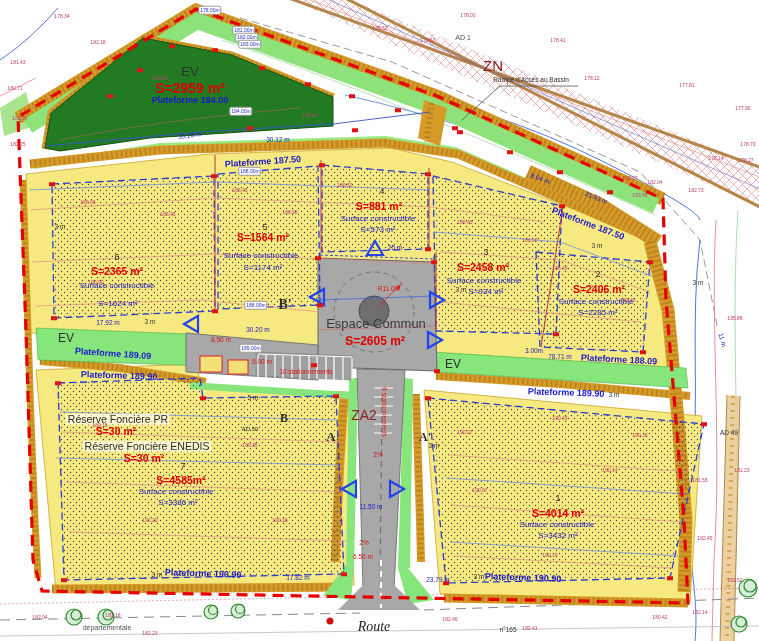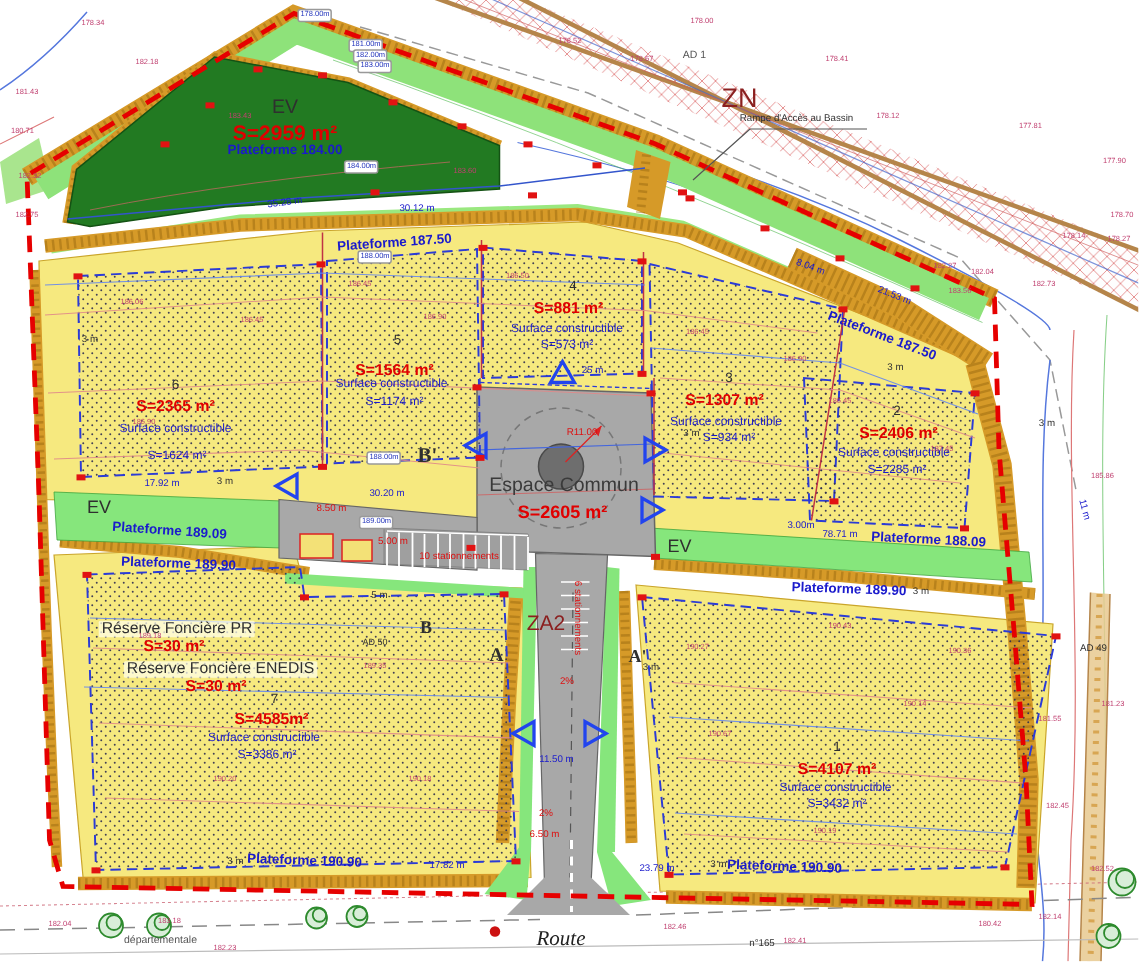--- a/index.html
+++ b/index.html
@@ -10,21 +10,21 @@
        font-family:"Liberation Sans",sans-serif;}
   .t-red{color:#e00000;font-weight:bold;}
   .t-blue{color:#1a1acc;}
   .t-blue-b{color:#1a1acc;font-weight:bold;}
   .t-dark{color:#2f2f2f;}
   .t-gray{color:#555;}
   .t-zone{color:#8b2020;}
   .serif{font-family:"Liberation Serif",serif;}
   .halo{background:rgba(255,255,235,.72);padding:0 2px;border-radius:1px;}.s6{font-size:6px}.s65{font-size:6.5px}.s7{font-size:7px}
   .s8{font-size:8px}.s9{font-size:9px}.s10{font-size:10.5px}.s11{font-size:14px}
-  .s12{font-size:12px}.s13{font-size:13px}.s14{font-size:14px}.s18{font-size:18px}
+  .s12{font-size:12px}.s13{font-size:13px}.s14{font-size:14px}.s18{font-size:15px}
   .dim{position:absolute;transform:translate(-50%,-50%);white-space:nowrap;
        font:6.5px "Liberation Sans",sans-serif;line-height:1;}
   .dim.b{color:#1a1acc}.dim.r{color:#dd1111}.dim.d{color:#333}
   .scatter{position:absolute;transform:translate(-50%,-50%);white-space:nowrap;
        font:5px "Liberation Sans",sans-serif;color:#c04070;line-height:1;}
   .ebox{position:absolute;transform:translate(-50%,-50%);white-space:nowrap;
        font:5px "Liberation Sans",sans-serif;color:#2233bb;background:#fff;
        border:0.5px solid #999;padding:0 1px;border-radius:2px;line-height:1.3;}
   .marker{position:absolute;width:6px;height:3.5px;background:#e11212;
        transform:translate(-50%,-50%);}
@@ -236,41 +236,41 @@
   <div class="lbl t-red s12" style="left:375px;top:341px">S=2605 m²</div>
   <div class="lbl t-dark s12" style="left:66px;top:338px">EV</div>
   <div class="lbl t-dark s12" style="left:453px;top:364px">EV</div>
 
   <div class="lbl t-dark s10 halo" style="left:118px;top:419px">Réserve Foncière PR</div>
   <div class="lbl t-red s10" style="left:116px;top:431px">S=30 m²</div>
   <div class="lbl t-dark s10 halo" style="left:147px;top:446px">Réserve Foncière ENEDIS</div>
   <div class="lbl t-red s10" style="left:144px;top:458px">S=30 m²</div>
 
   <div class="lbl t-dark s9" style="left:558px;top:498px">1</div>
-  <div class="lbl t-red s10" style="left:558px;top:513px">S=4107 m²</div>
+  <div class="lbl t-red s10" style="left:558px;top:513px">S=4014 m²</div>
   <div class="lbl t-blue s8" style="left:557px;top:525px">Surface constructible</div>
   <div class="lbl t-blue s8" style="left:558px;top:536px">S=3432 m²</div>
 
   <div class="lbl t-dark s9" style="left:598px;top:274px">2</div>
   <div class="lbl t-red s10" style="left:599px;top:289px">S=2406 m²</div>
   <div class="lbl t-blue s8" style="left:596px;top:302px">Surface constructible</div>
   <div class="lbl t-blue s8" style="left:598px;top:313px">S=2285 m²</div>
 
   <div class="lbl t-dark s9" style="left:486px;top:252px">3</div>
-  <div class="lbl t-red s10" style="left:483px;top:267px">S=1307 m²</div>
+  <div class="lbl t-red s10" style="left:483px;top:267px">S=2458 m²</div>
   <div class="lbl t-blue s8" style="left:484px;top:281px">Surface constructible</div>
   <div class="lbl t-blue s8" style="left:486px;top:292px">S=934 m²</div>
 
   <div class="lbl t-dark s9" style="left:382px;top:191px">4</div>
   <div class="lbl t-red s10" style="left:379px;top:206px">S=881 m²</div>
   <div class="lbl t-blue s8" style="left:378px;top:219px">Surface constructible</div>
   <div class="lbl t-blue s8" style="left:378px;top:230px">S=573 m²</div>
 
   <div class="lbl t-dark s9" style="left:265px;top:227px">5</div>
-  <div class="lbl t-red s10" style="left:263px;top:247px">S=1564 m²</div>
+  <div class="lbl t-red s10" style="left:263px;top:237px">S=1564 m²</div>
   <div class="lbl t-blue s8" style="left:261px;top:256px">Surface constructible</div>
   <div class="lbl t-blue s8" style="left:263px;top:268px">S=1174 m²</div>
 
   <div class="lbl t-dark s9" style="left:117px;top:257px">6</div>
   <div class="lbl t-red s10" style="left:117px;top:271px">S=2365 m²</div>
   <div class="lbl t-blue s8" style="left:117px;top:286px">Surface constructible</div>
   <div class="lbl t-blue s8" style="left:118px;top:304px">S=1624 m²</div>
 
   <div class="lbl t-dark s9" style="left:183px;top:466px">7</div>
   <div class="lbl t-red s10" style="left:181px;top:480px">S=4585m²</div>

